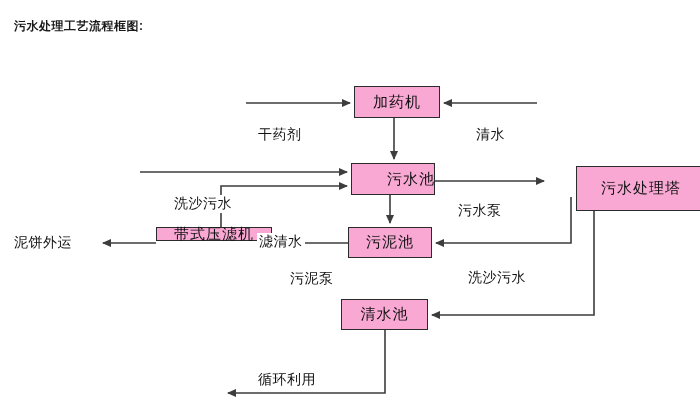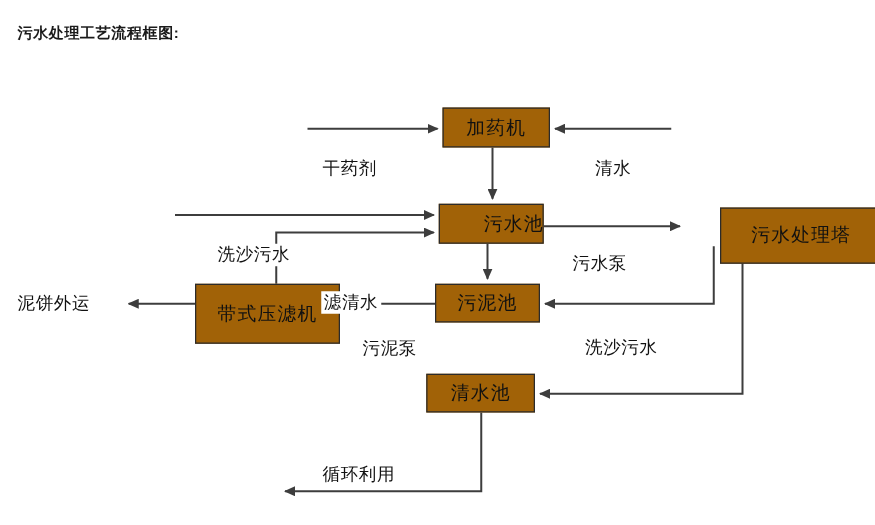--- a/index.html
+++ b/index.html
@@ -18,21 +18,21 @@
     font-weight:bold;
     color:#1a1a1a;
     letter-spacing:.5px;
     white-space:nowrap;
   }
   svg#wires{position:absolute;left:0;top:0;width:700px;height:420px;}
   .node{
     position:absolute;
     box-sizing:border-box;
     border:1.6px solid #2b2b2b;
-    background:#a16207;
+    background:#f9a8d4;
     display:flex;
     align-items:center;
     justify-content:center;
     font-size:15px;
     color:#111;
     white-space:nowrap;
     letter-spacing:1px;
   }
   .edge-label{
     position:absolute;
@@ -98,21 +98,21 @@
   </div>
 
   <div class="node" style="left:351px;top:163px;width:84px;height:32px;padding-left:36px;">
     <span>污水池</span>
   </div>
 
   <div class="node" style="left:548px;top:166px;width:130px;height:45px;margin-left:28px;">
     <span>污水处理塔</span>
   </div>
 
-  <div class="node" style="left:156px;top:227px;width:116px;height:48px;justify-content:center;">
+  <div class="node" style="left:156px;top:227px;width:116px;height:14px;justify-content:center;">
     <span>带式压滤机</span>
   </div>
 
   <div class="node" style="left:341px;top:299px;width:87px;height:31px;">
     <span>清水池</span>
   </div>
 
   <div class="node" style="left:348px;top:227px;width:84px;height:31px;">
     <span>污泥池</span>
   </div>

